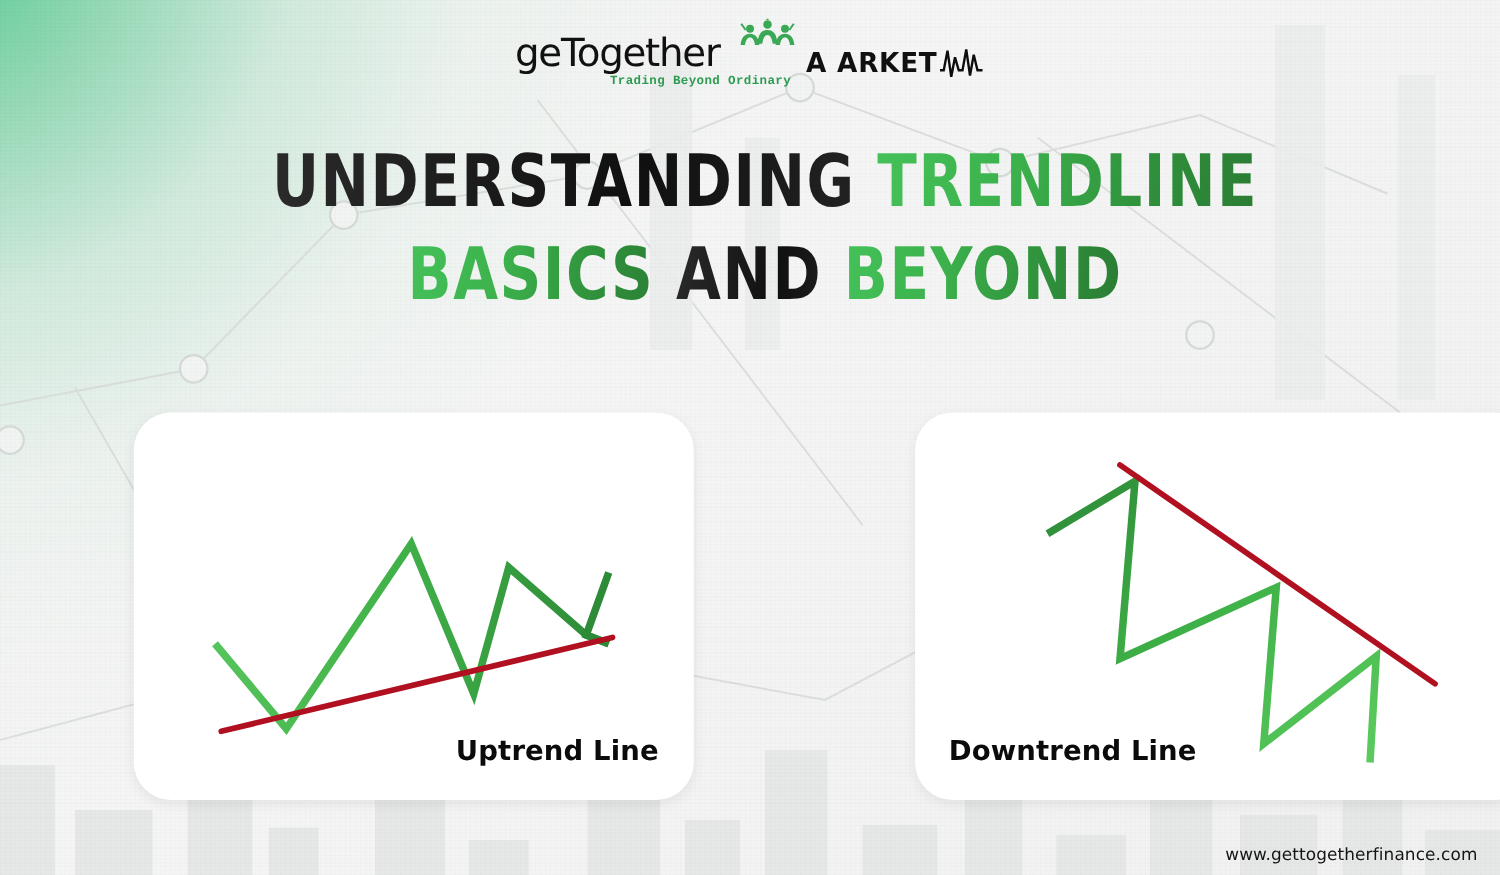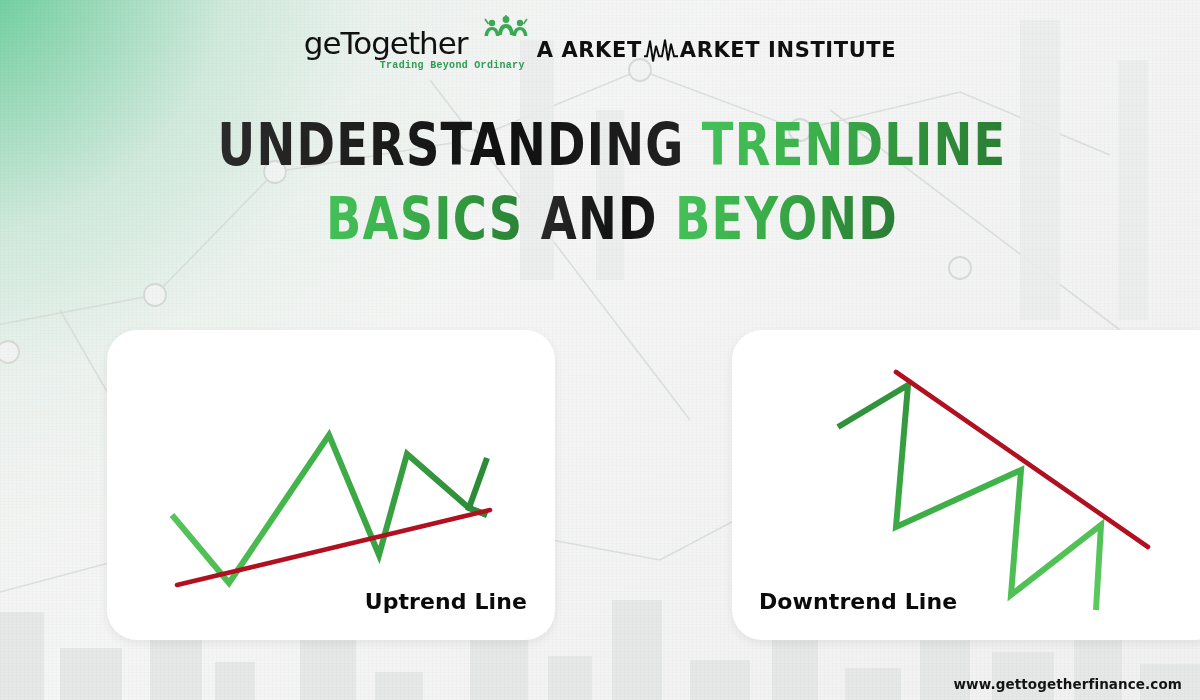--- a/index.html
+++ b/index.html
@@ -95,21 +95,21 @@
     font-family:"DejaVu Sans", sans-serif;
     font-size:22px; font-weight:700; color:#0b0b0b; letter-spacing:0.1px;
   }
   #label-left{ right:28px; }
   #label-right{ left:27px; }
 
   
   .site-url{
     position:absolute; right:18px; bottom:8px;
     font-family:"DejaVu Sans", sans-serif;
-    font-size:13.5px; font-weight:700; color:#141414; letter-spacing:0.1px;
+    font-size:13.5px; font-weight:400; color:#141414; letter-spacing:0.1px;
   }
 </style>
 </head>
 <body>
 
 <div id="stage">
 
   <svg class="bg-svg" viewBox="0 0 1200 700">
     <g stroke="#d8dcd9" stroke-width="1.6" fill="none" opacity="0.85">
       <path d="M-30 330 L155 295 L275 172 L470 140 L640 70 L800 130 L960 92 L1110 155"></path>
@@ -169,21 +169,20 @@
           <path d="M2 4 L5.5 9 M44 4 L40.5 9 M23 -2 L23 1" stroke="#3aa855" stroke-width="1.6" fill="none"></path>
         </g>
       </svg>
     </div>
 
     <div class="tagline">
       <span>A ARKET </span>
       <svg class="ekg" width="36" height="26" viewBox="0 0 36 26">
         <polyline points="1,19 4,19 7,4 10,24 13,9 16,19 19,19 22,3 25,23 28,7 31,19 35,19" fill="none" stroke="#0d0d0d" stroke-width="1.9" stroke-linejoin="miter"></polyline>
       </svg>
-      <span>ARKET INSTITUTE</span>
     </div>
   </div>
 
   <div class="title-block">
     <div class="title-line"><span class="t-dark">UNDERSTANDING </span><span class="t-green">TRENDLINE</span></div>
     <div class="title-line"><span class="t-green">BASICS </span><span class="t-dark">AND </span><span class="t-green">BEYOND</span></div>
   </div>
 
   <div class="card" id="card-left">
     <svg class="card-canvas" viewBox="0 0 448 310">

